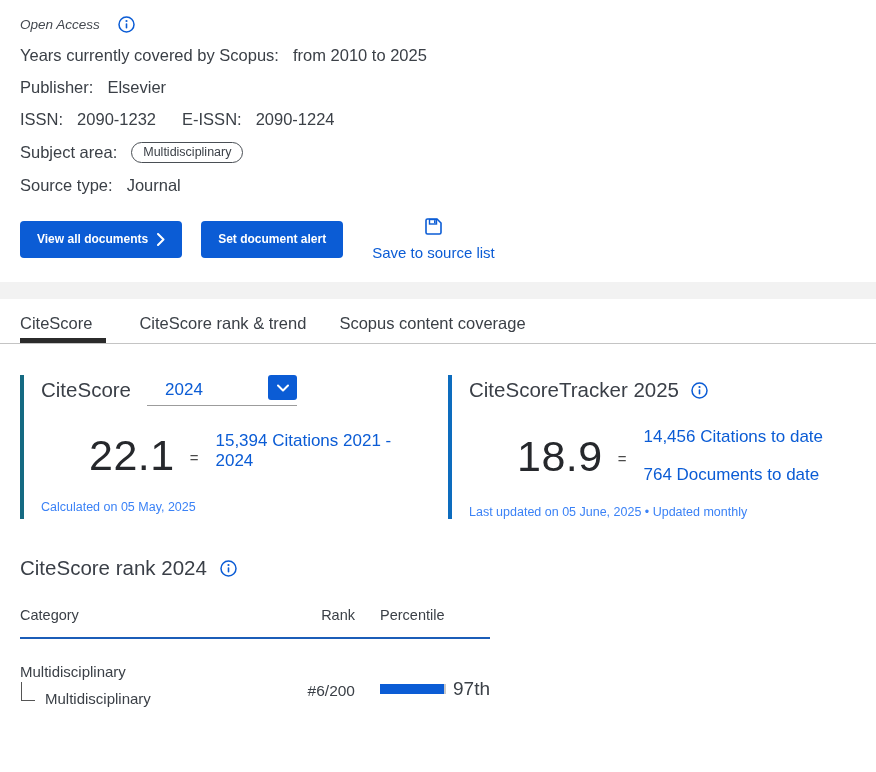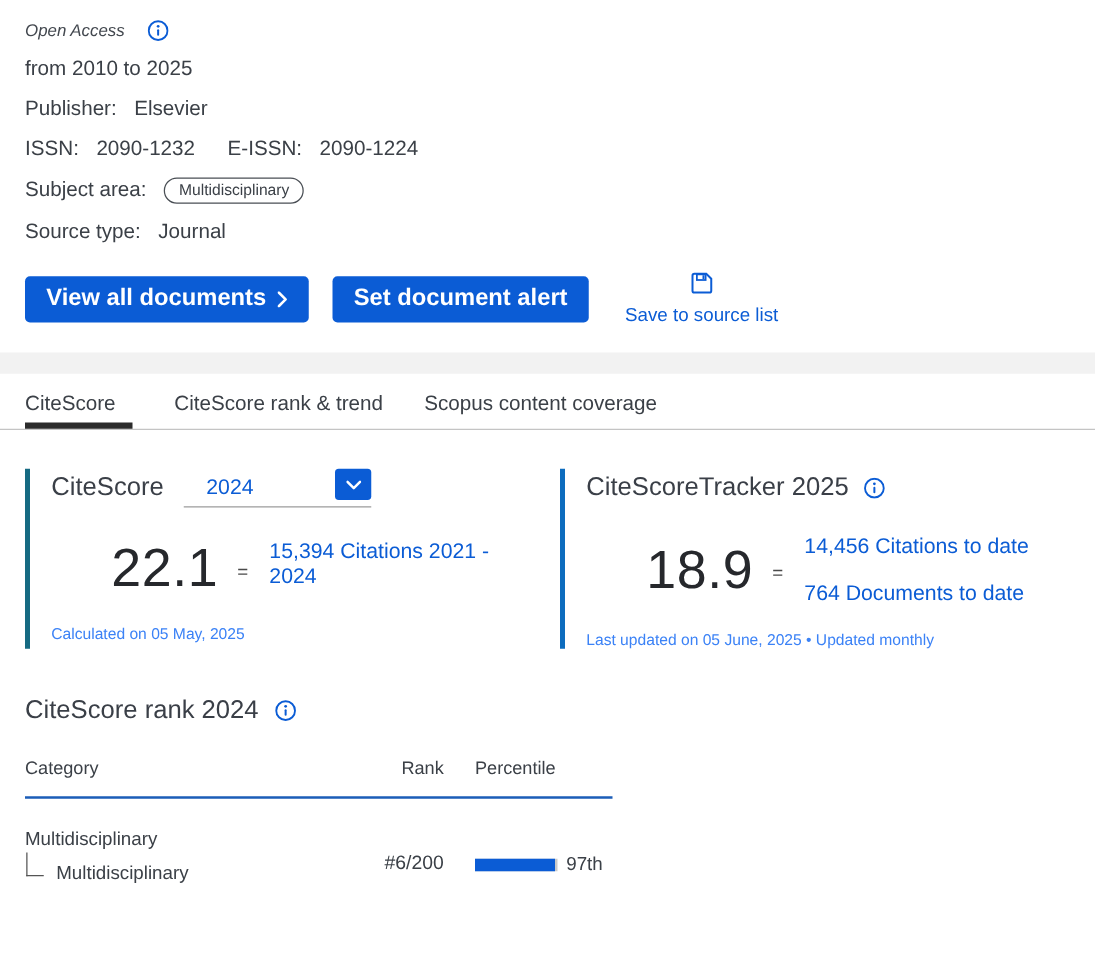--- a/index.html
+++ b/index.html
@@ -28,21 +28,21 @@
   .meta-label{margin-right:14px;}
   .meta-value{margin-right:26px;}
   .pill{
     display:inline-block;border:1px solid #4a4f55;border-radius:12px;
     padding:2px 11px 3px;font-size:12.5px;color:#3b4047;cursor:pointer;
   }
   .actions{display:flex;align-items:center;gap:19px;margin-top:22px;}
   .btn{
     display:inline-flex;align-items:center;gap:9px;height:37px;padding:0 17px;
     background:var(--accent);color:#fff;border:none;border-radius:4px;
-    font-size:19px;font-weight:bold;font-family:inherit;cursor:pointer;
+    font-size:12px;font-weight:bold;font-family:inherit;cursor:pointer;
   }
   .link-action{
     display:inline-flex;align-items:center;gap:8px;margin-left:10px;
     color:var(--accent);font-size:15px;text-decoration:none;cursor:pointer;flex-direction:column;
   }
   .gray-band{width:876px;height:17px;background:#f2f2f2;margin-top:21px;}
   .tabs{
     display:flex;gap:33px;padding:15px 20px 0;border-bottom:1px solid #c4c4c4;
   }
   .tab{font-size:16.5px;color:#3b4047;padding-bottom:10px;cursor:pointer;}
@@ -77,40 +77,41 @@
   .col-pct{width:110px;margin-left:25px;}
   .trow{display:flex;align-items:flex-end;padding-top:24px;font-size:15px;color:#3b4047;}
   .cat-parent{display:block;}
   .cat-child{display:flex;align-items:flex-end;margin-top:2px;}
   .elbow{width:14px;height:19px;border-left:1px solid #555;border-bottom:1px solid #555;margin:0 10px 6px 1px;}
   .cat-child-label{padding-bottom:0;}
   .cell-rank{width:70px;text-align:right;font-size:15.5px;padding-bottom:7px;}
   .cell-pct{width:110px;margin-left:25px;display:flex;align-items:center;gap:7px;padding-bottom:7px;}
   .pct-bar{width:66px;height:10px;background:var(--bar_bg);flex:0 0 auto;}
   .pct-fill{height:100%;background:var(--accent);}
-  .pct-label{font-size:15px;}
+  .pct-label{font-size:19px;}
   svg{display:block;}
 </style>
 </head>
 <body>
 
 <div class="header">
 
   <div class="oa-row">
     <span class="oa-label">Open Access</span>
     <span class="info-icon">
       <svg width="17" height="17" viewBox="0 0 17 17">
         <circle cx="8.5" cy="8.5" r="7.5" fill="none" stroke="#0b5cd5" stroke-width="1.5"></circle>
         <circle cx="8.5" cy="5" r="1.1" fill="#0b5cd5"></circle>
         <rect x="7.7" y="7.3" width="1.6" height="5.2" rx="0.8" fill="#0b5cd5"></rect>
       </svg>
     </span>
   </div>
 
   <div class="meta-line">
+    <span class="meta-label">Years currently covered by Scopus:</span>
     <span class="meta-value">from 2010 to 2025</span>
   </div>
 
   <div class="meta-line">
     <span class="meta-label">Publisher:</span>
     <span class="meta-value">Elsevier</span>
   </div>
 
   <div class="meta-line">
     <span class="meta-label">ISSN:</span>

